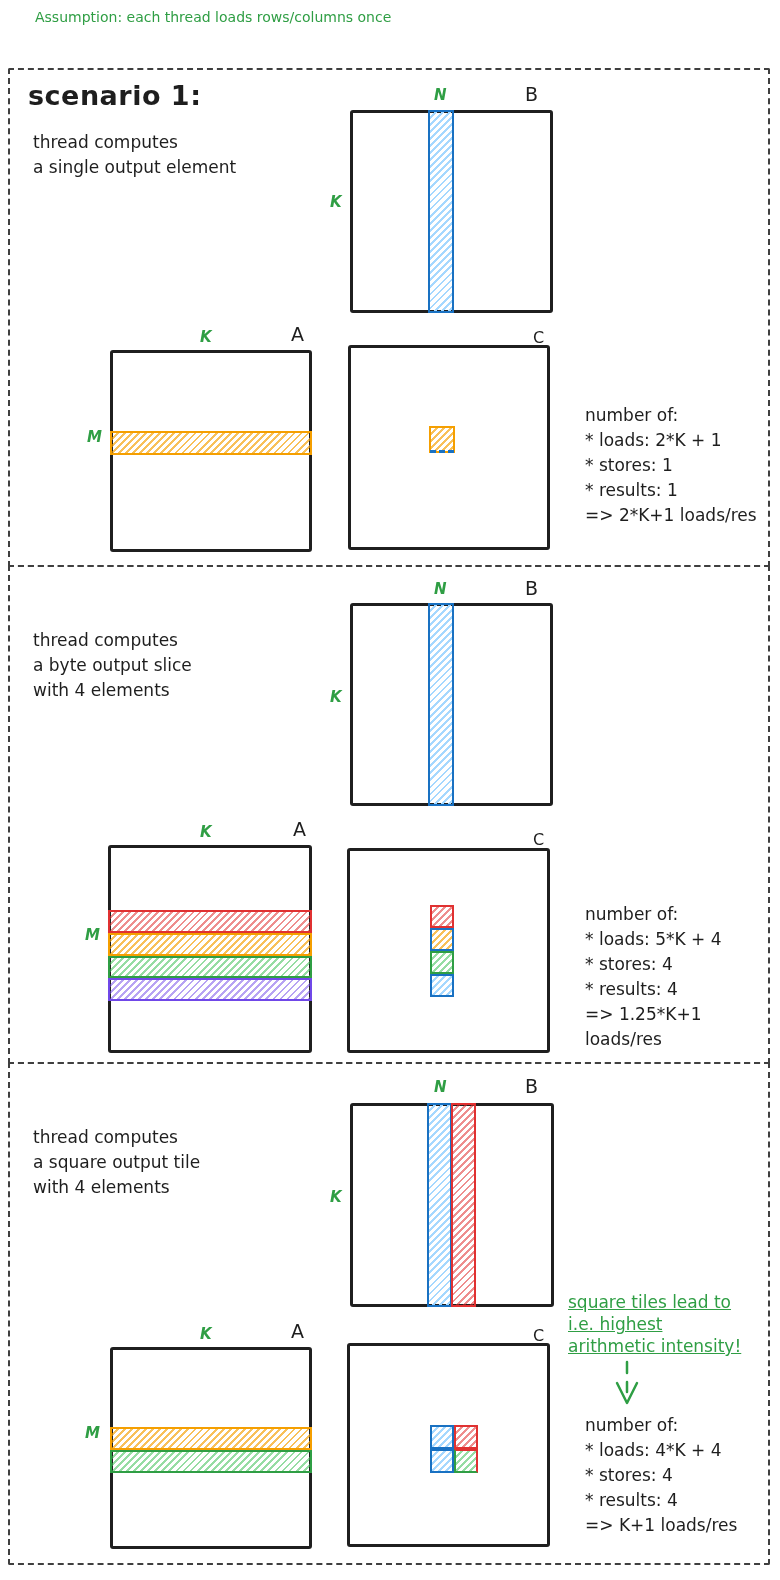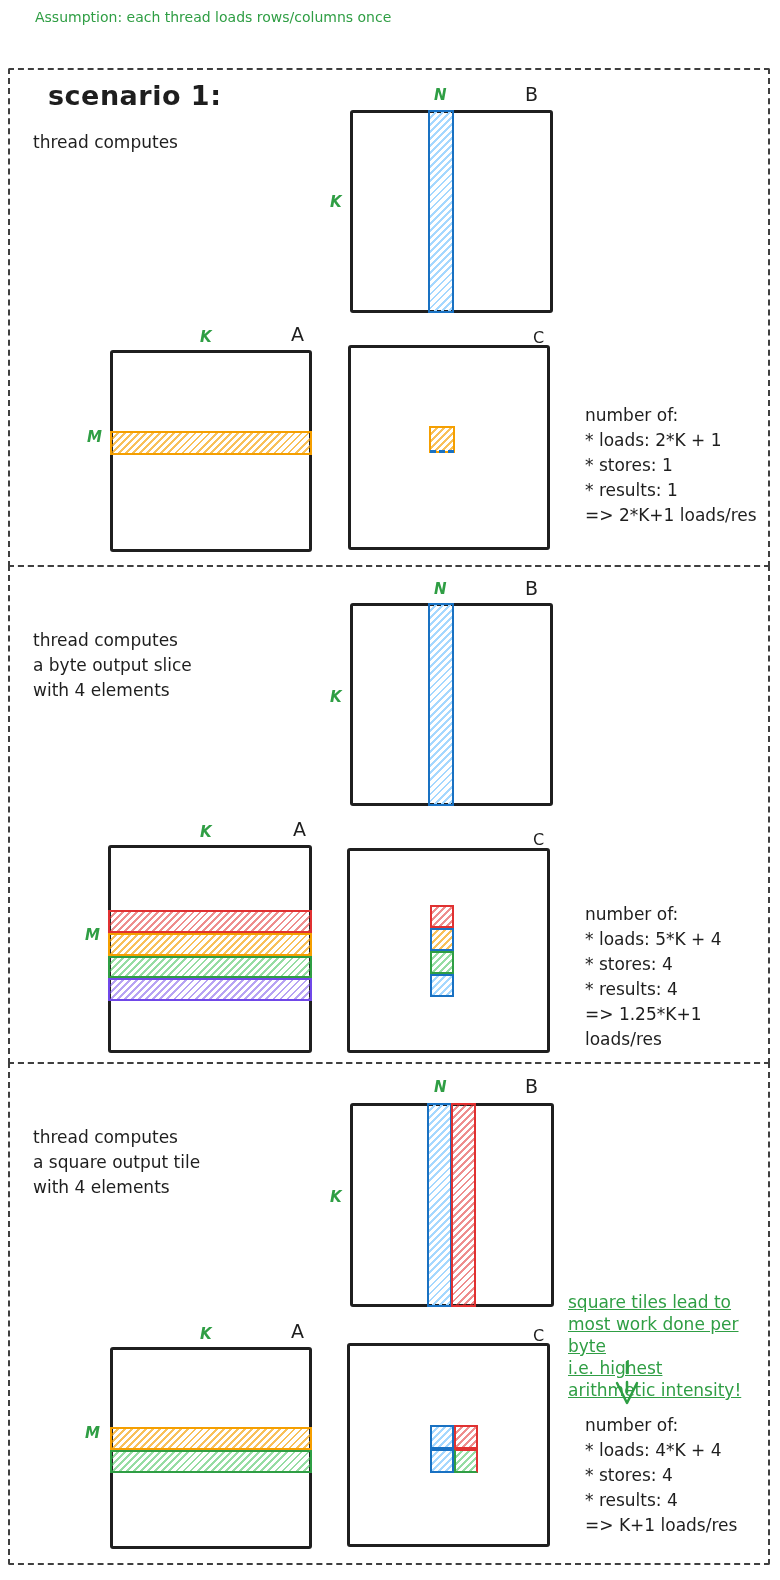--- a/index.html
+++ b/index.html
@@ -35,23 +35,24 @@
 <div class="page">
 
   <div class="note" style="left:35px;top:6px;">
     <div>Assumption: each thread loads rows/columns once</div>
   </div>
 
   <div class="panel" style="left:8px;top:68px;width:762px;height:499px;"></div>
   <div class="panel" style="left:8px;top:565px;width:762px;height:499px;"></div>
   <div class="panel" style="left:8px;top:1062px;width:762px;height:503px;"></div>
 
-  <div class="title" style="left:28px;top:80px;margin-left:20px;">scenario 1:</div>
+  <div class="title" style="left:28px;top:80px;">scenario 1:</div>
   <div class="desc" style="left:33px;top:130px;">
     <div>thread computes</div>
+    <div>a single output element</div>
   </div>
 
   <span class="lab" style="left:434px;top:86px;">N</span>
   <span class="mlab" style="left:525px;top:83px;">B</span>
   <span class="lab" style="left:330px;top:193px;">K</span>
   <div class="matrix" style="left:350px;top:110px;width:203px;height:203px;">
     <div class="region eb hatch-blue" style="left:75px;top:-3px;width:26px;height:203px;"></div>
   </div>
 
   <span class="lab" style="left:200px;top:328px;">K</span>
@@ -124,21 +125,20 @@
   <span class="lab" style="left:434px;top:1078px;">N</span>
   <span class="mlab" style="left:525px;top:1075px;">B</span>
   <span class="lab" style="left:330px;top:1188px;">K</span>
   <div class="matrix" style="left:350px;top:1103px;width:204px;height:204px;">
     <div class="region eb hatch-blue" style="left:74px;top:-3px;width:25px;height:204px;"></div>
     <div class="region er hatch-red" style="left:98px;top:-3px;width:25px;height:204px;"></div>
   </div>
 
   <div class="annot" style="left:568px;top:1291px;text-decoration:underline;">
     <div>square tiles lead to</div>
-    <div>most work done per byte</div>
     <div>i.e. highest</div>
     <div>arithmetic intensity!</div>
   </div>
   <span class="arrow" style="left:613px;top:1360px;">
     <svg width="28" height="48" viewBox="0 0 28 48">
       <line x1="14" y1="2" x2="14" y2="13" stroke="#2f9e44" stroke-width="2.5" stroke-linecap="round"></line>
       <polyline points="4,23 14,43 24,23" fill="none" stroke="#2f9e44" stroke-width="2.5" stroke-linejoin="round" stroke-linecap="round"></polyline>
       <line x1="14" y1="22" x2="14" y2="32" stroke="#2f9e44" stroke-width="2.5" stroke-linecap="round"></line>
     </svg>
   </span>

